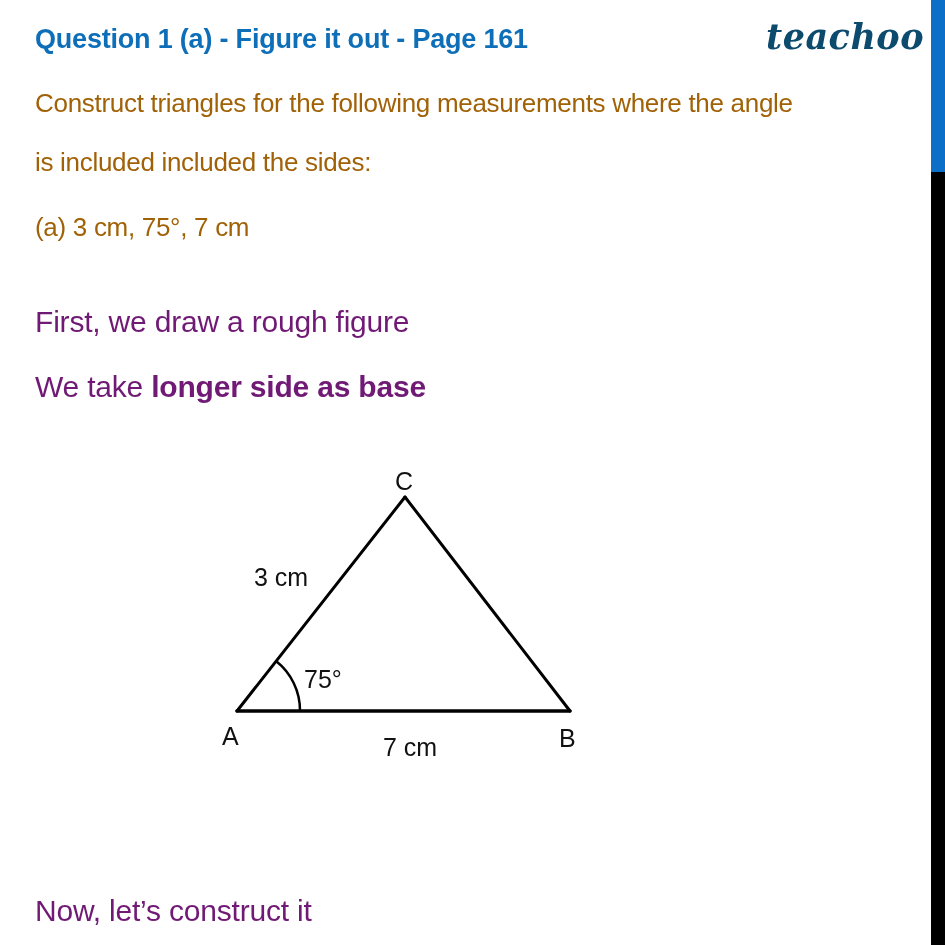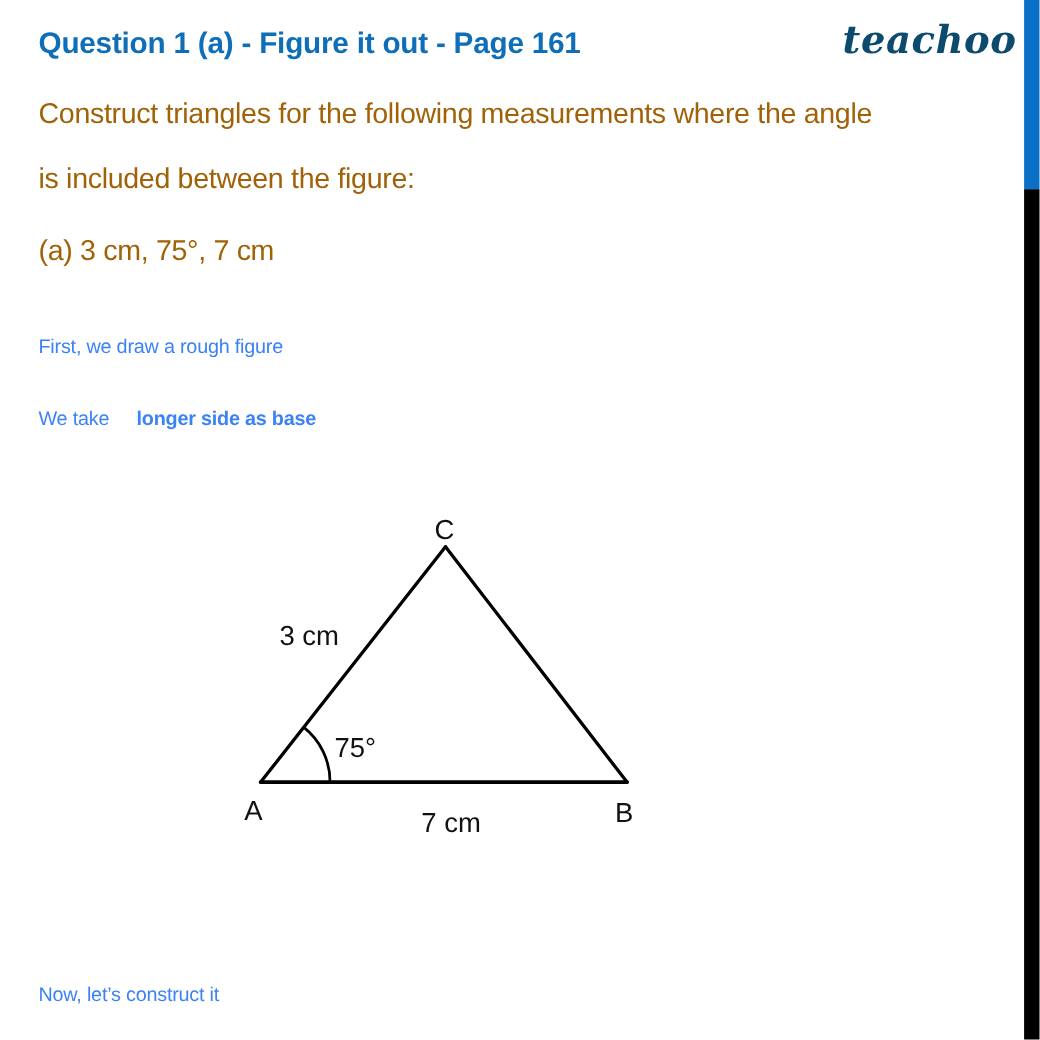--- a/index.html
+++ b/index.html
@@ -46,26 +46,26 @@
       position: absolute;
       left: 35px;
       font-size: 26px;
       color: #a16207;
       white-space: nowrap;
       letter-spacing: -0.3px;
     }
     .black-text {
       position: absolute;
       left: 35px;
-      font-size: 18px;
-      color: #3b82f6;
+      font-size: 30px;
+      color: #701a75;
       white-space: nowrap;
       letter-spacing: -0.2px;
     }
-    .bold { font-weight: bold; margin-left: 20px; }
+    .bold { font-weight: bold; }
     .side-bar-blue {
       position: absolute;
       left: 931px;
       top: 0;
       width: 14px;
       height: 172px;
       background: #0b6fc7;
     }
     .side-bar-black {
       position: absolute;
@@ -89,21 +89,21 @@
   </style>
 </head>
 <body>
 
 <div class="page">
 
   <div class="title">Question 1 (a) - Figure it out - Page 161</div>
   <div class="logo">teachoo</div>
 
   <div class="blue-text" style="top:88px;">Construct triangles for the following measurements where the angle</div>
-  <div class="blue-text" style="top:147px;">is included between the figure:</div>
+  <div class="blue-text" style="top:147px;">is included included the sides:</div>
   <div class="blue-text" style="top:212px;text-align:right;">(a) 3 cm, 75°, 7 cm</div>
 
   <div class="black-text" style="top:305px;">First, we draw a rough figure</div>
   <div class="black-text" style="top:370px;">
     <span>We take </span><span class="bold">longer side as base</span>
   </div>
 
   <svg class="figure" viewBox="0 0 945 945" xmlns="http://www.w3.org/2000/svg">
 
     <line x1="237" y1="711" x2="405" y2="497" stroke="#000" stroke-width="3" stroke-linecap="round"></line>

